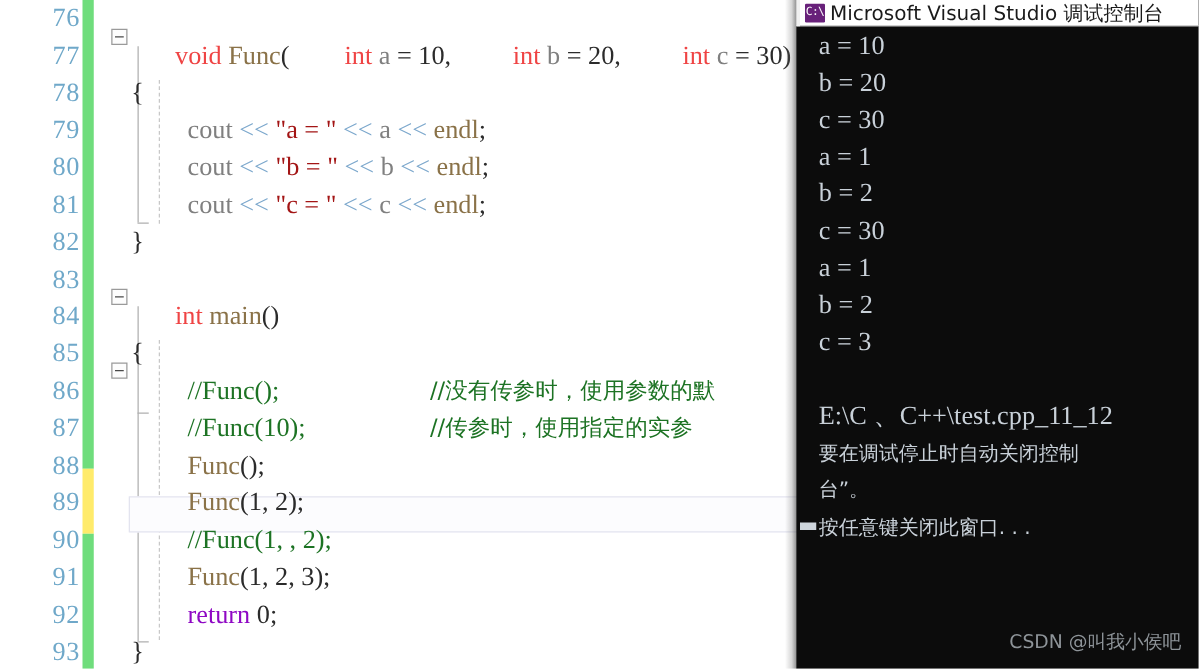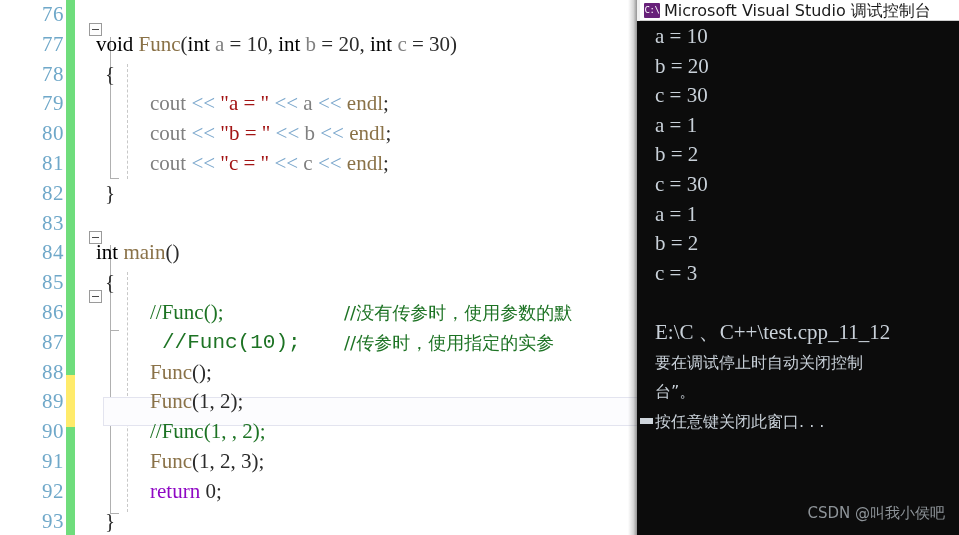--- a/index.html
+++ b/index.html
@@ -88,21 +88,21 @@
   .cur-line {
     position: absolute;
     left: 103px; right: 318px;
     height: 29px;
     border: 1px solid #e3e4ef;
     background: #fcfcfe;
     box-sizing: border-box;
   }
 
   
-  .kw   { color: #000000; }
+  .kw   { color: #ef4444; margin-left: 44px; }
   .fn   { color: #8a7248; }
   .id   { color: #808080; }
   .num  { color: #2b2b2b; }
   .str  { color: #a31515; }
   .op   { color: #2b2b2b; }
   .shift{ color: #7ba7cc; }
   .cmt  { color: #1d7324; }
   .punct{ color: #2b2b2b; }
   .ctrl { color: #8f08c4; }
   .plain{ color: #2b2b2b; }
@@ -268,21 +268,21 @@
       </div>
 
       <div class="row">
         <span class="lineno">86</span>
         <span class="codetext" style="left:150px;"><span class="cmt">//Func();</span></span>
         <span class="codetext cmt-cn" style="left:344px;">//没有传参时，使用参数的默</span>
       </div>
 
       <div class="row">
         <span class="lineno">87</span>
-        <span class="codetext" style="left:162px;font-family:Liberation Mono, monospace;"><span class="cmt">//Func(10);</span></span>
+        <span class="codetext" style="left:150px;"><span class="cmt">//Func(10);</span></span>
         <span class="codetext cmt-cn" style="left:344px;">//传参时，使用指定的实参</span>
       </div>
 
       <div class="row">
         <span class="lineno">88</span>
         <span class="codetext" style="left:150px;"><span class="fn">Func</span><span class="punct">();</span></span>
       </div>
 
       <div class="row">
         <span class="lineno">89</span>

